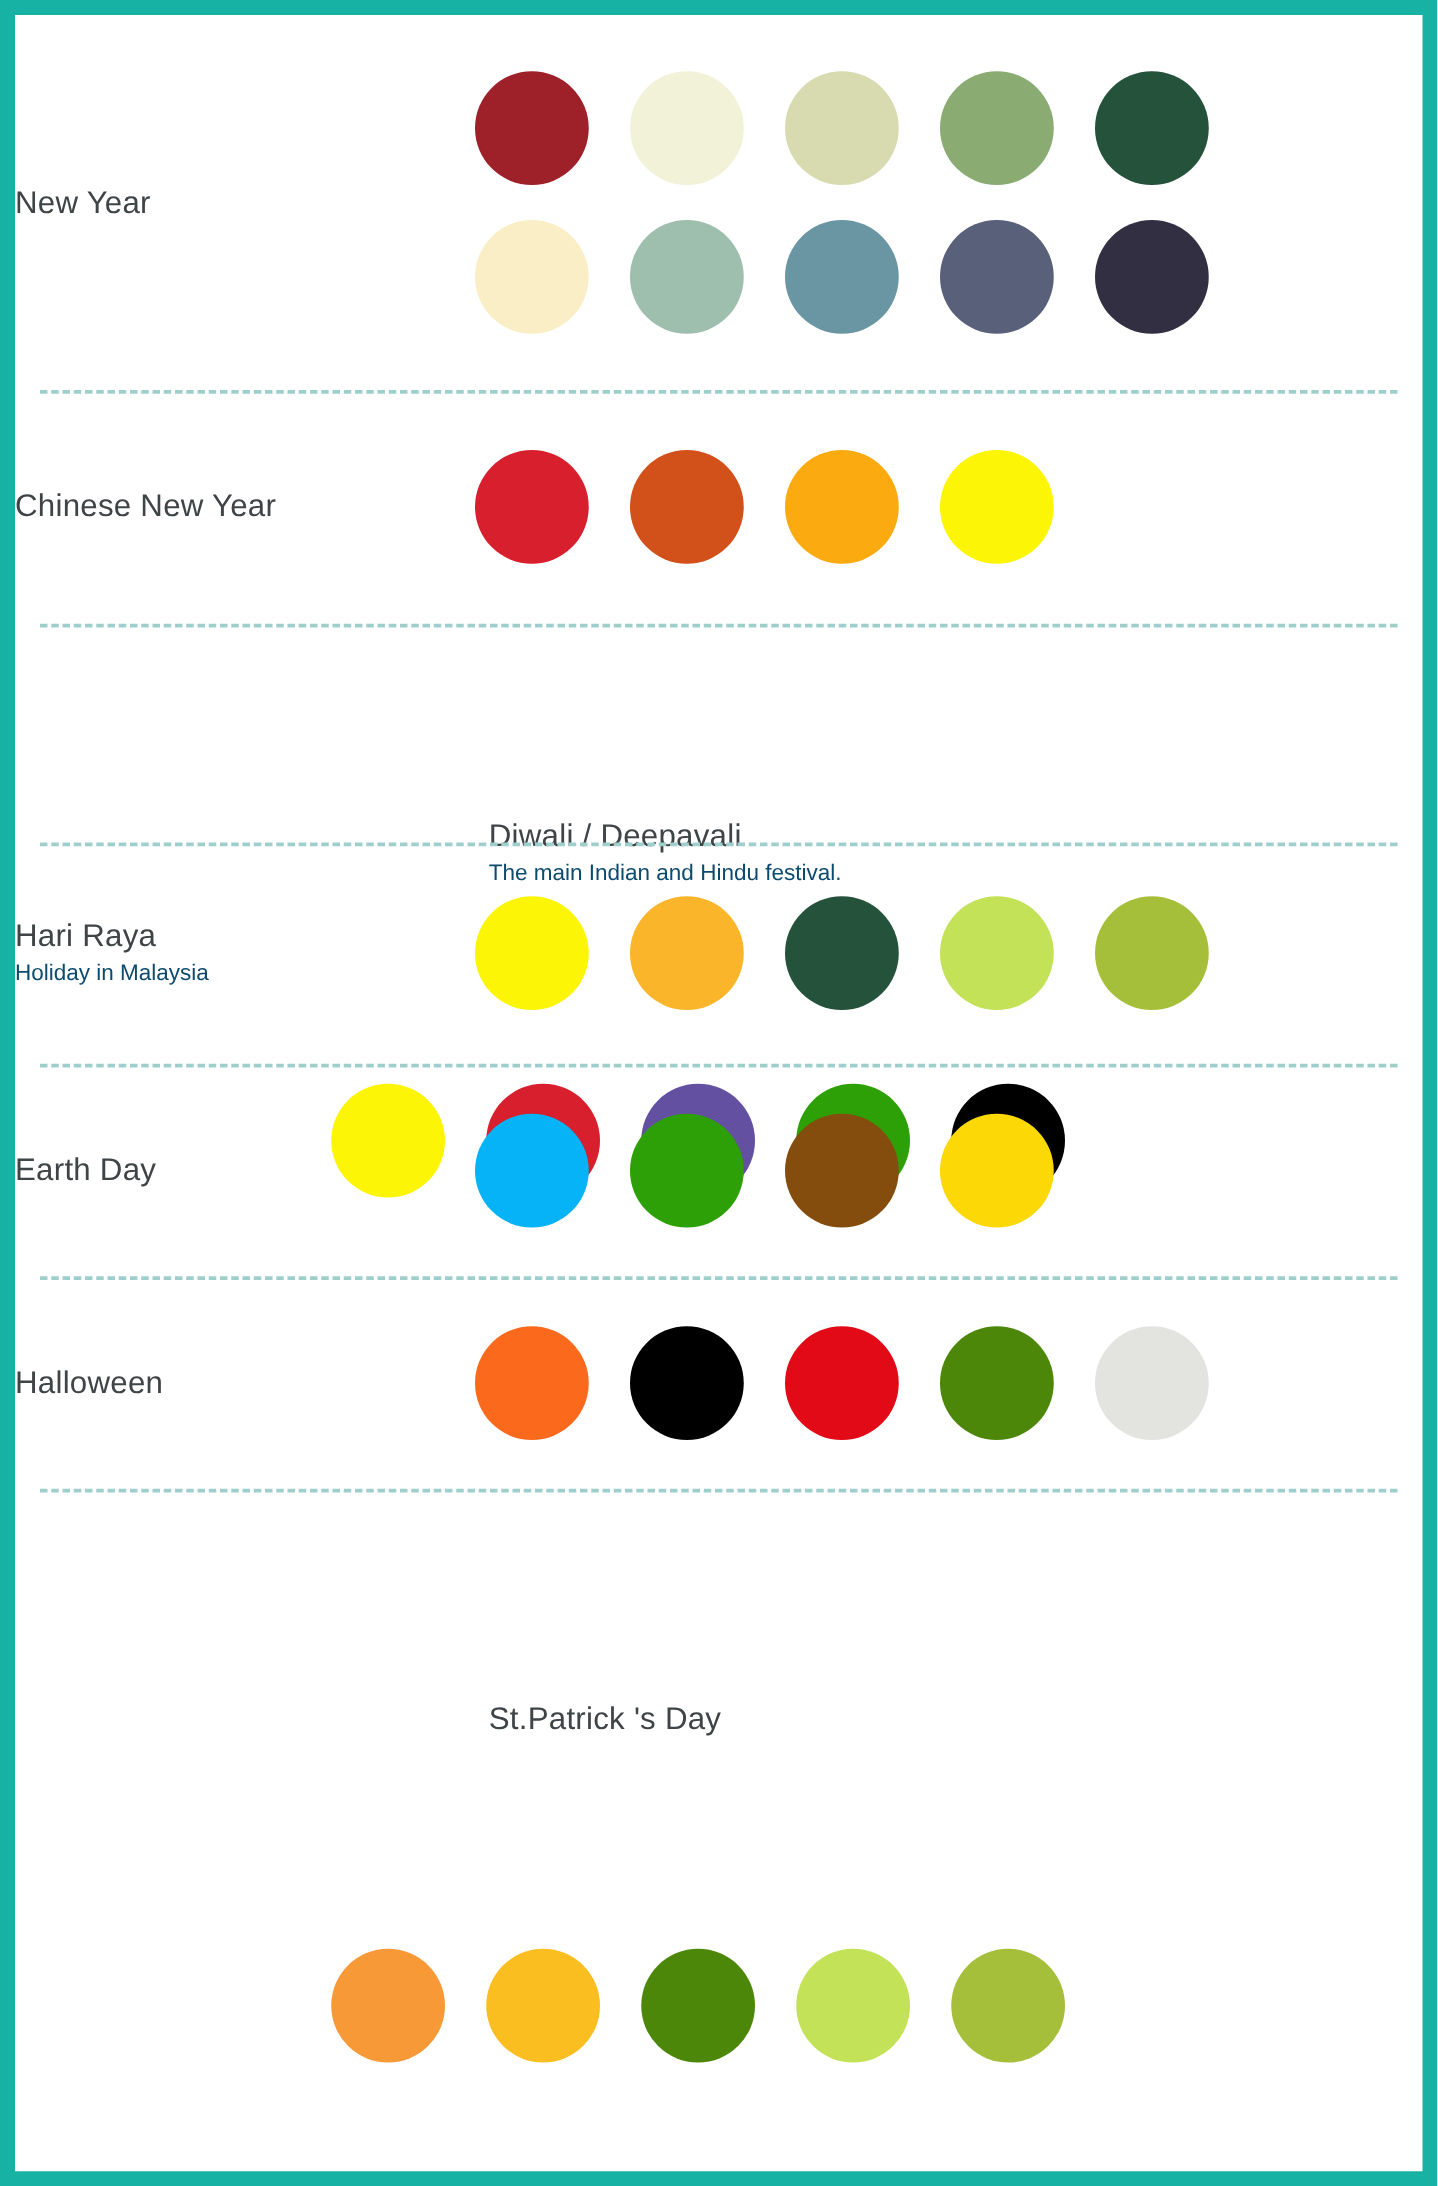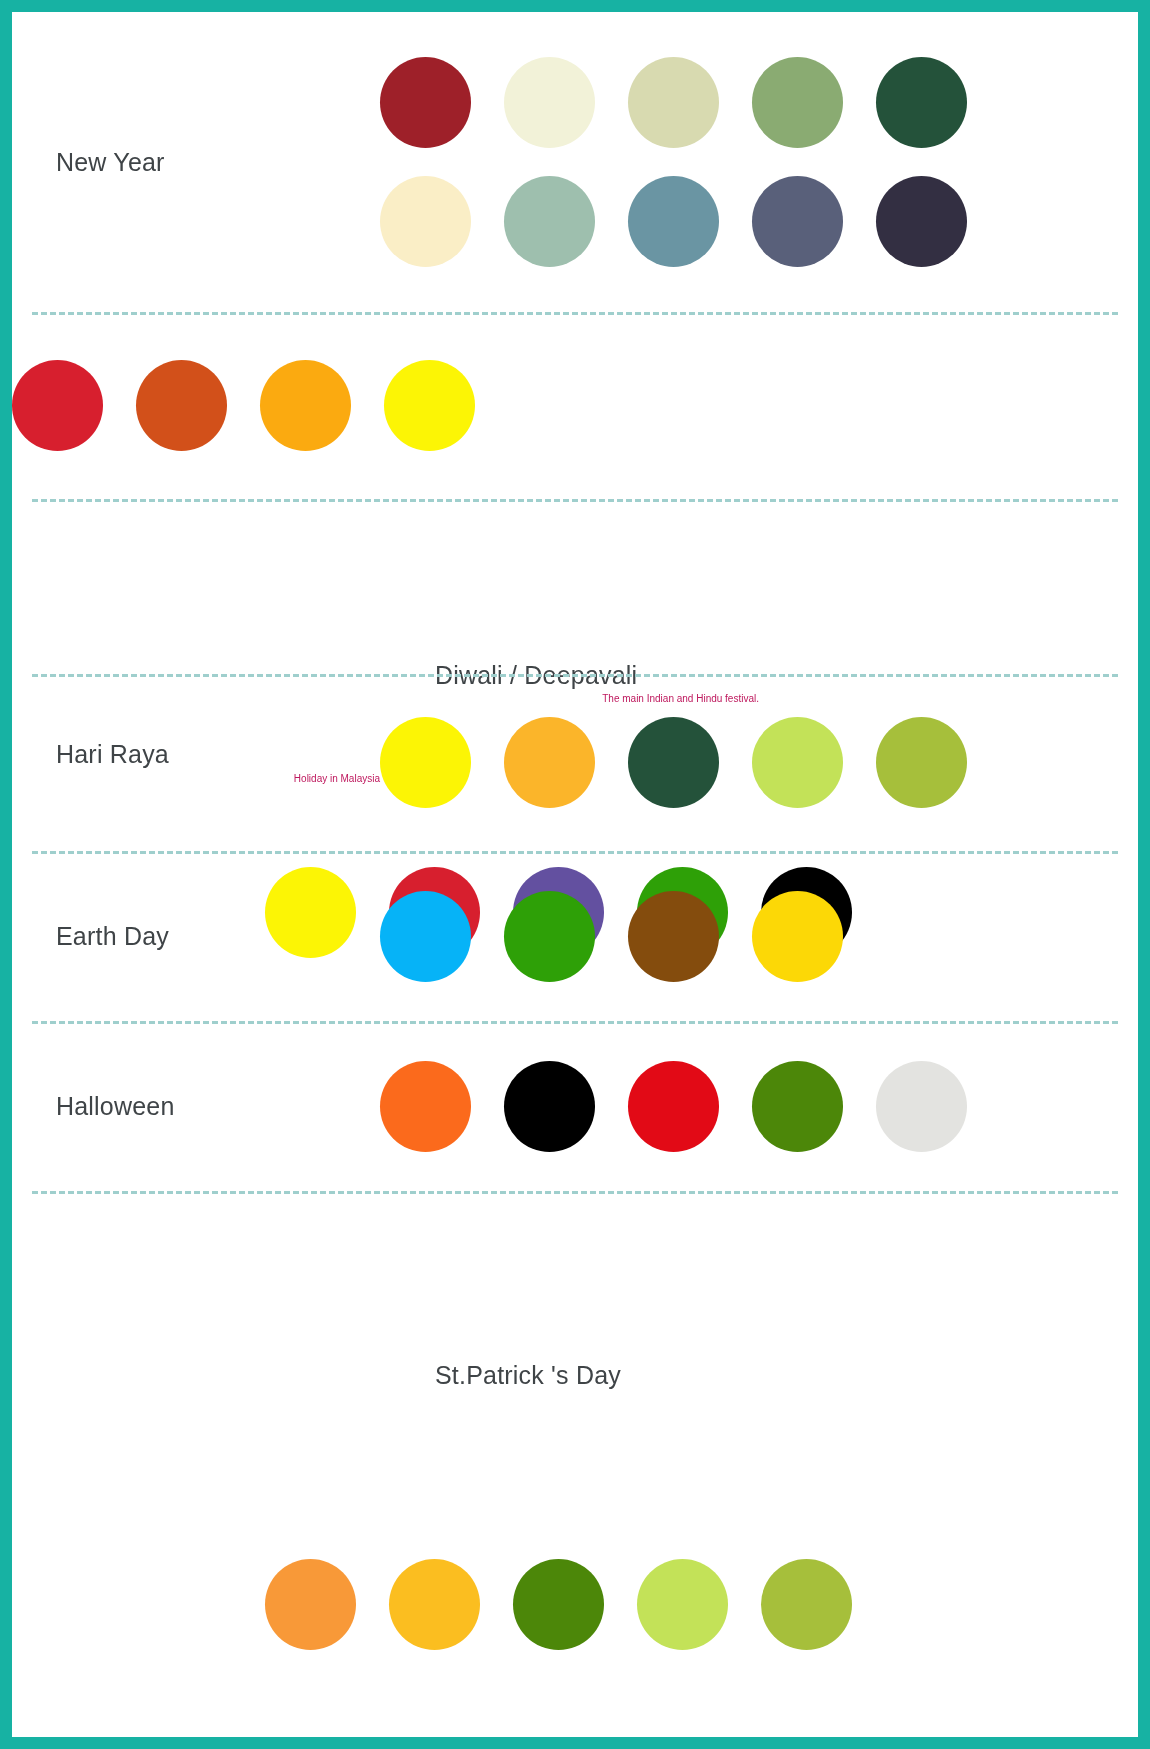--- a/index.html
+++ b/index.html
@@ -40,42 +40,40 @@
     top: 0;
     left: 20px;
     right: 20px;
     height: 0;
     border-top: 3px dashed #9fcfcd;
   }
 
   .label-cell {
     width: 368px;
     flex: 0 0 368px;
-    padding-left: 44px;
     display: flex;
     flex-direction: column;
     justify-content: center;
   }
 
   .label-title {
     font-size: 25px;
     color: #3f4447;
     font-weight: 400;
     letter-spacing: 0.2px;
     line-height: 1.15;
     white-space: nowrap;
   }
 
   .label-sub {
-    font-size: 10px;
-    color: #be185d;
+    font-size: 18px;
+    color: #0c4a6e;
     line-height: 1.3;
     margin-top: 3px;
     white-space: nowrap;
-    text-align: right;
   }
 
   .swatch-cell {
     flex: 1 1 auto;
     display: flex;
     flex-direction: column;
     justify-content: center;
     gap: 28px;
   }
 
@@ -116,20 +114,23 @@
           <div class="swatch-line">
             <div class="swatch" title="#faeec6" style="background: rgb(250, 238, 198);"></div>
             <div class="swatch" title="#9ebfae" style="background: rgb(158, 191, 174);"></div>
             <div class="swatch" title="#6a95a3" style="background: rgb(106, 149, 163);"></div>
             <div class="swatch" title="#59607a" style="background: rgb(89, 96, 122);"></div>
             <div class="swatch" title="#332f42" style="background: rgb(51, 47, 66);"></div>
           </div>
         </div>
       </div>
       <div class="row" style="height: 187px;">
+        <div class="label-cell">
+          <div class="label-title">Chinese New Year</div>
+        </div>
         <div class="swatch-cell">
           <div class="swatch-line">
             <div class="swatch" title="#d71f2e" style="background: rgb(215, 31, 46);"></div>
             <div class="swatch" title="#d2501a" style="background: rgb(210, 80, 26);"></div>
             <div class="swatch" title="#fbaa10" style="background: rgb(251, 170, 16);"></div>
             <div class="swatch" title="#fcf505" style="background: rgb(252, 245, 5);"></div>
           </div>
         </div>
       </div>
       <div class="row" style="height: 175px; flex-direction: column;">

